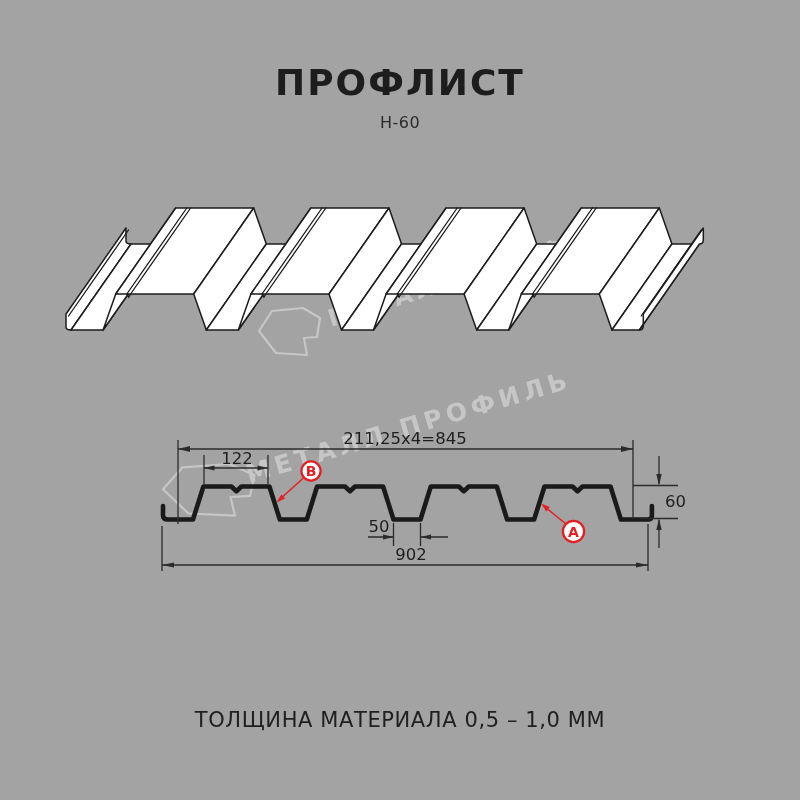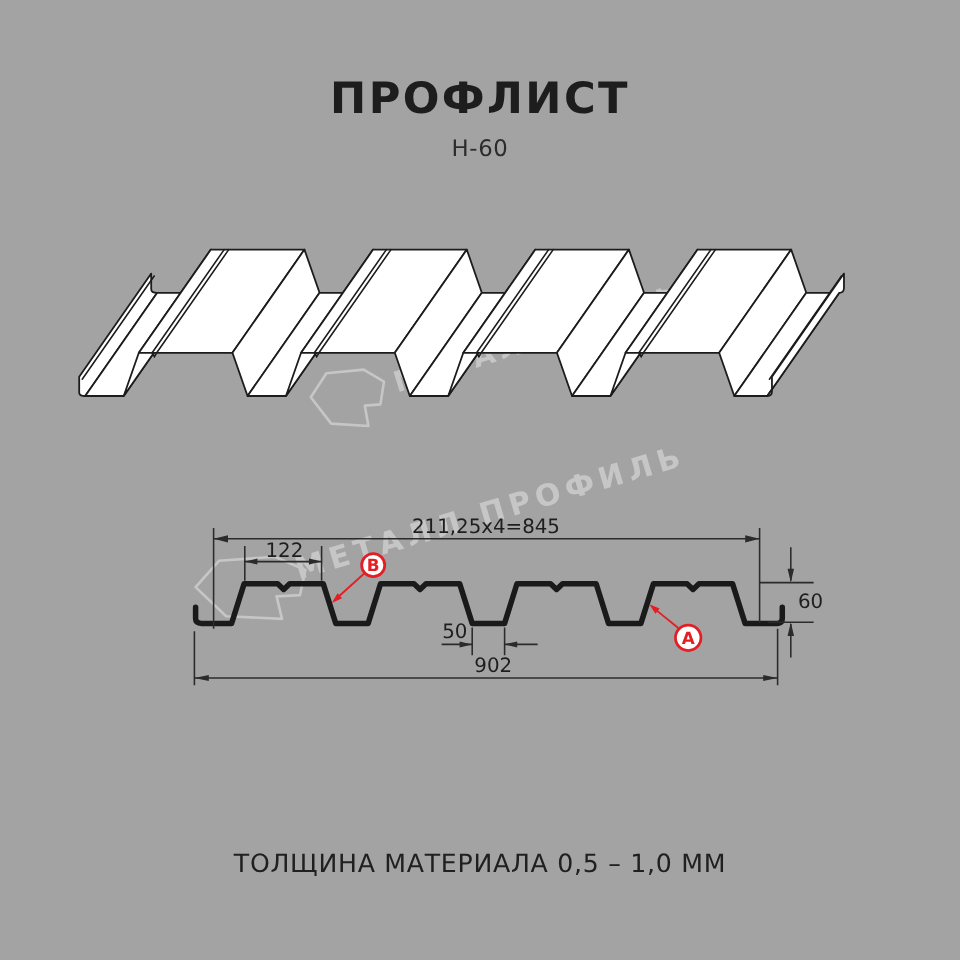--- a/index.html
+++ b/index.html
@@ -1,21 +1,21 @@
 <!DOCTYPE html>
 <html><head>
 <meta charset="utf-8">
 <style>
   html,body{margin:0;padding:0;background:#ffffff;}
   .page{position:relative;width:800px;height:800px;background:#a3a3a3;overflow:hidden;
         font-family:"DejaVu Sans","Liberation Sans",sans-serif;}
   .title{position:absolute;left:0;top:62px;width:800px;text-align:center;
          font-size:36px;font-weight:bold;letter-spacing:2px;color:#1d1d1d;}
   .subtitle{position:absolute;left:0;top:113px;width:800px;text-align:center;
-         font-size:19px;font-weight:normal;color:#2c2c2c;letter-spacing:0.5px;}
+         font-size:16px;font-weight:normal;color:#2c2c2c;letter-spacing:0.5px;}
   .caption{position:absolute;left:0;top:708px;width:800px;text-align:center;
          font-size:21px;color:#202020;letter-spacing:0.6px;}
   svg{position:absolute;left:0;top:0;}
   .ln{stroke:#1c1c1c;stroke-width:1.5;fill:#ffffff;stroke-linejoin:round;stroke-linecap:round;}
   .ln-thin{stroke:#1c1c1c;stroke-width:1.3;fill:none;stroke-linecap:round;}
   .wm{fill:none;stroke:#c6c6c6;stroke-width:2.2;stroke-linejoin:round;}
   .wm-text{fill:#c6c6c6;font-weight:bold;}
   .profile{fill:none;stroke:#1a1a1a;stroke-width:4.6;stroke-linejoin:round;stroke-linecap:round;}
   .dim{stroke:#2b2b2b;stroke-width:1.3;fill:none;}
   .dim-arrow{fill:#2b2b2b;stroke:none;}

